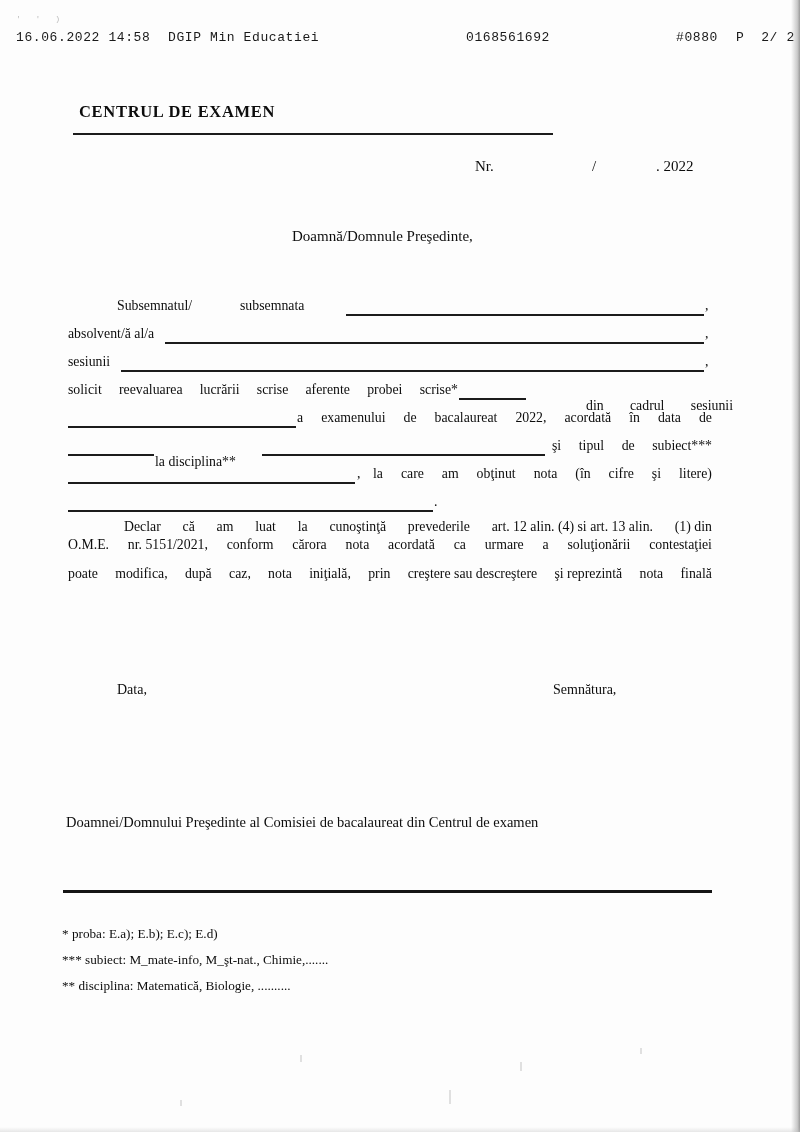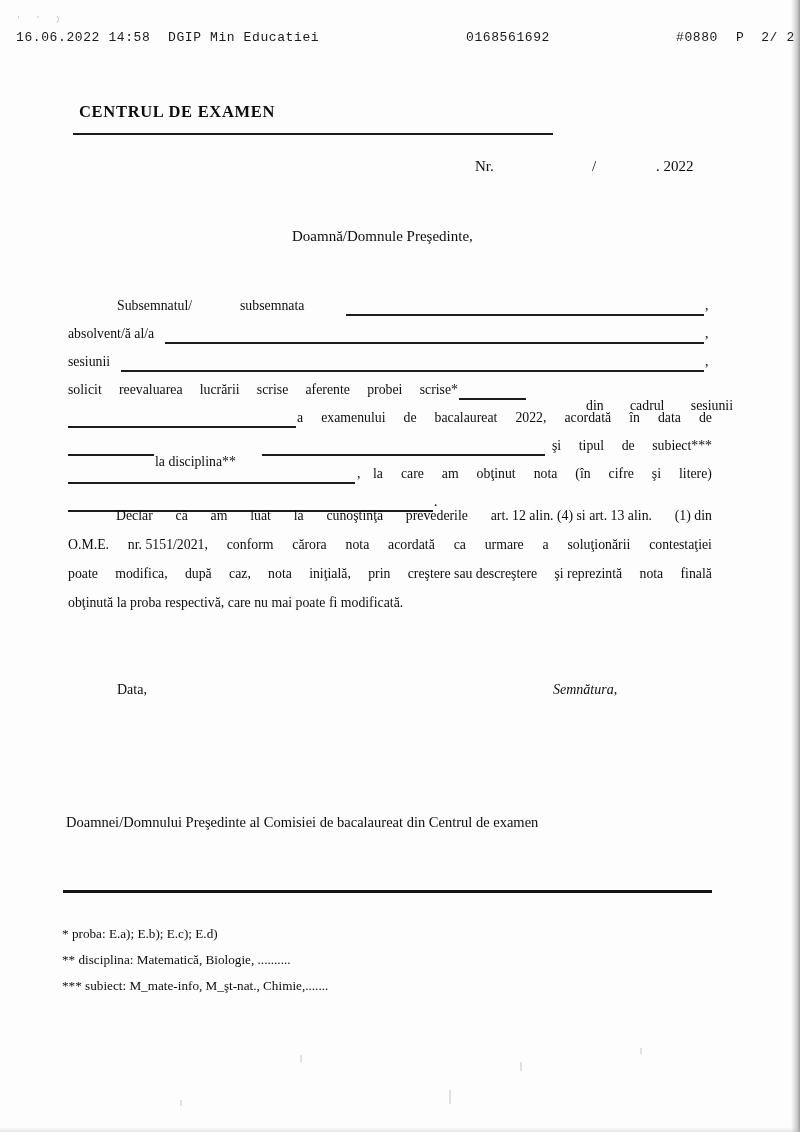--- a/index.html
+++ b/index.html
@@ -154,33 +154,33 @@
     white-space: nowrap;
   }
   .decl .dspread {
     position: absolute;
     top: 0;
     left: 0;
     right: 0;
     display: flex;
     justify-content: space-between;
   }
-  .decl .dspread.indent { left: 48px; }
+  .decl .dspread.indent { left: 56px; margin-top: 11px; }
   .decl .dplain { position: absolute; top: 0; left: 0; }
 
   
   .sig-row {
     position: absolute;
     top: 682px;
     left: 0;
     width: 800px;
     font-size: 14px;
   }
   .sig-data { position: absolute; left: 117px; top: 0; }
-  .sig-sign { position: absolute; left: 553px; top: 0; font-style: italic; }
+  .sig-sign { position: absolute; left: 553px; top: 0; }
 
   
   .addressee {
     position: absolute;
     left: 66px;
     top: 814px;
     font-size: 14.5px;
   }
 
   
@@ -360,34 +360,31 @@
       <span>caz,</span>
       <span>nota</span>
       <span>iniţială,</span>
       <span>prin</span>
       <span>creştere sau descreştere</span>
       <span>şi reprezintă</span>
       <span>nota</span>
       <span>finală</span>
     </span>
   </div>
-  <div class="dline">
-    <span class="dplain">obţinută la proba  respectivă,  care nu mai poate  fi modificată.</span>
-  </div>
 </div>
 
 <div class="sig-row">
   <span class="sig-data">Data,</span>
   <span class="sig-sign">Semnătura,</span>
 </div>
 
 <div class="addressee">Doamnei/Domnului Preşedinte al Comisiei de bacalaureat din Centrul de examen</div>
 
 <div class="bottom-rule"></div>
 
 <div class="footnotes">
   <div>* proba:  E.a); E.b);  E.c); E.d)</div>
+  <div>*** subiect: M_mate-info, M_şt-nat., Chimie,.......</div>
   <div>** disciplina:  Matematică, Biologie, ..........</div>
-  <div>*** subiect: M_mate-info, M_şt-nat., Chimie,.......</div>
 </div>
 
 <div class="scan-shadow-right"></div>
 <div class="scan-shadow-bottom"></div>
 
 </body></html>

